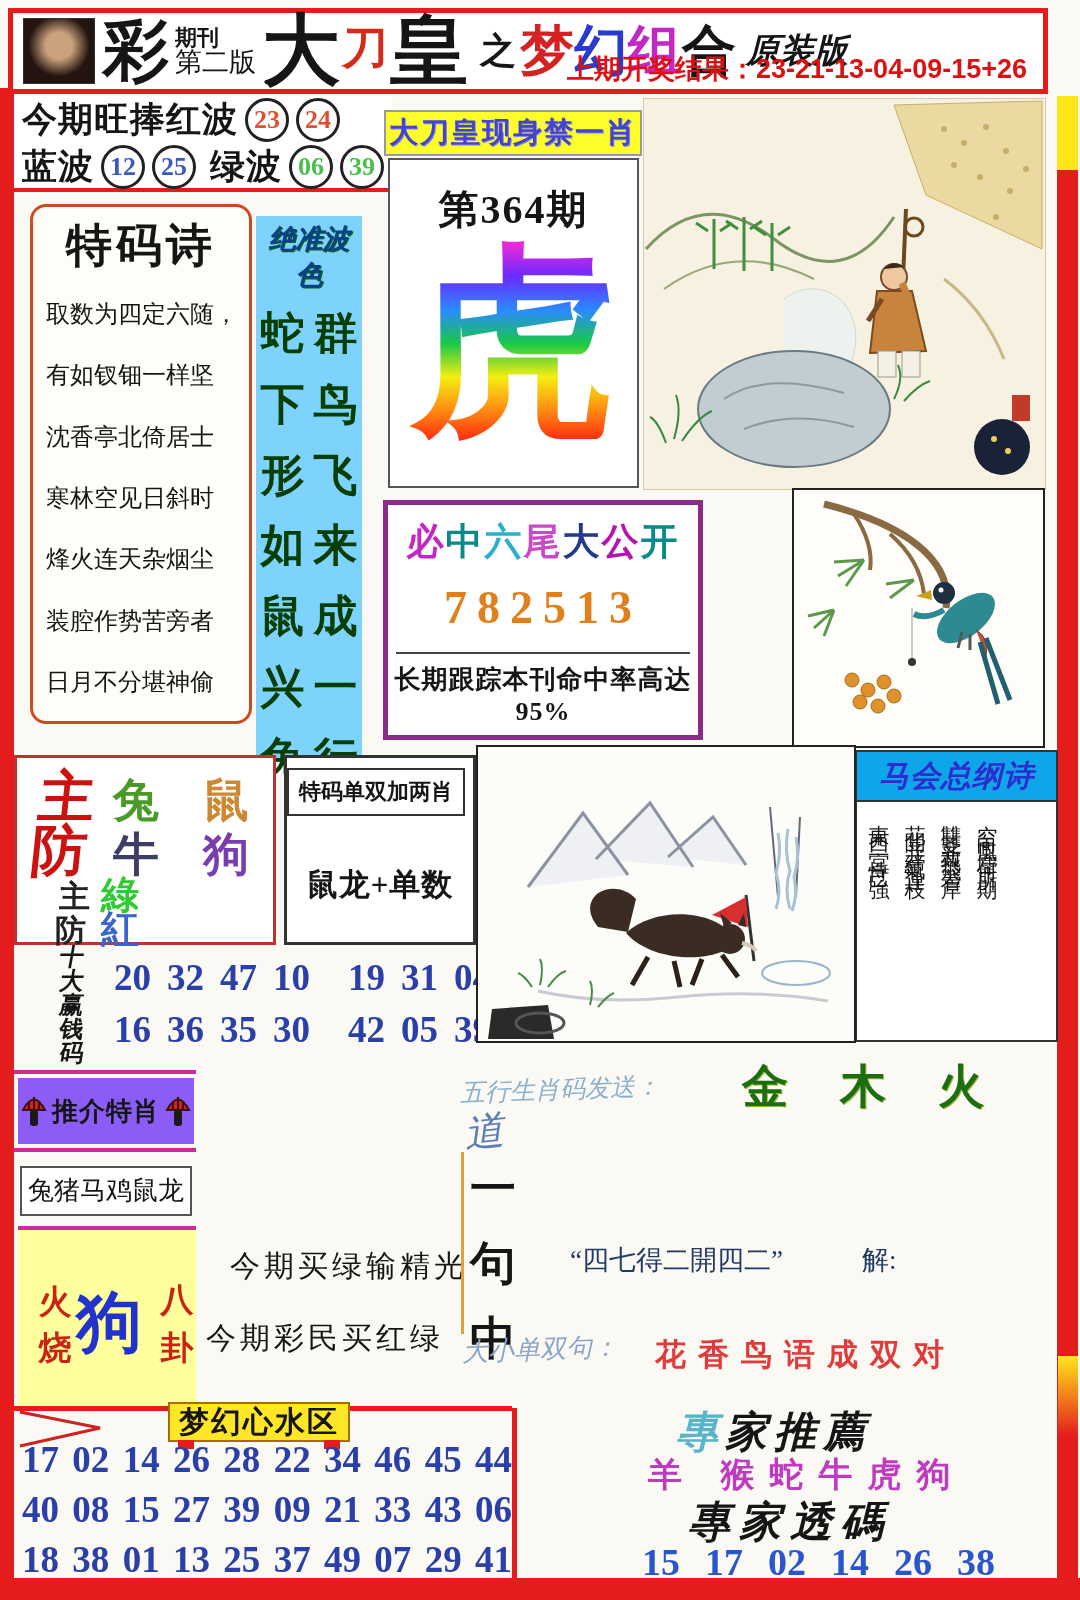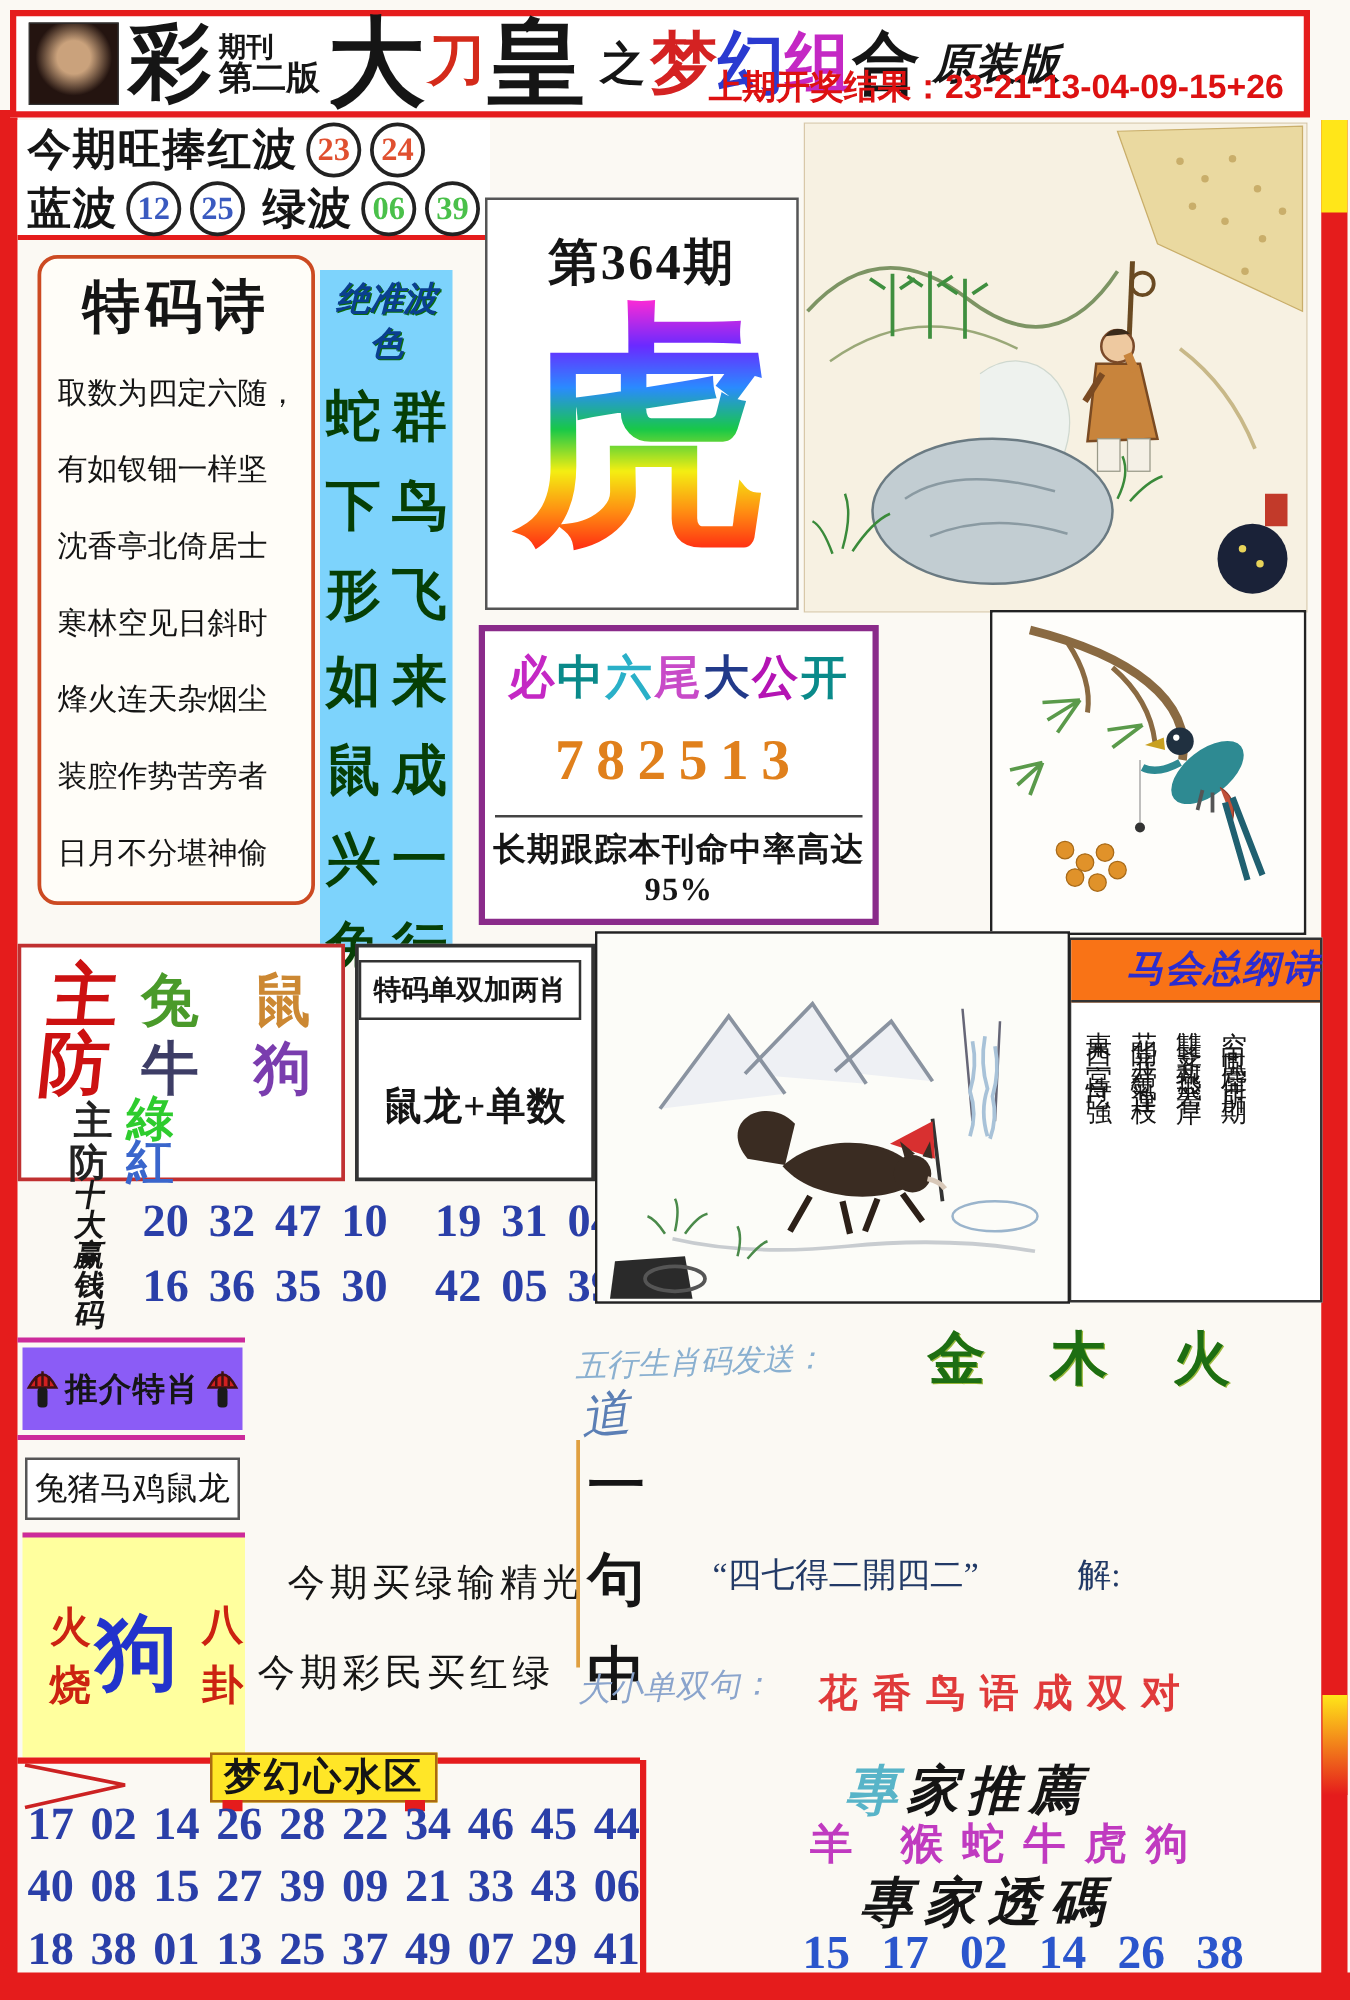--- a/index.html
+++ b/index.html
@@ -15,21 +15,21 @@
   .b-bottom{left:0;top:1578px;width:1080px;height:22px;background:#e51c1c;}
 
   
   .masthead{left:8px;top:8px;width:1040px;height:86px;border:5px solid #e51c1c;background:#fff;
             display:flex;align-items:center;padding-left:10px;box-sizing:border-box;}
   .photo{width:70px;height:64px;background:radial-gradient(circle at 50% 42%, #caa27c 0 26%, #241410 60%),#1c100c;
          border:1px solid #333;margin-right:8px;flex:none;}
   .brand{font-size:66px;font-weight:bold;line-height:1;}
   .ed-stack{display:flex;flex-direction:column;line-height:1;margin:0 6px;}
   .ed-top{font-size:22px;font-weight:bold;}
-  .ed-bottom{font-size:27px;font-weight:bold;}
+  .ed-bottom{font-size:27px;font-weight:normal;}
   .dao-title{font-size:78px;font-weight:bold;line-height:1;letter-spacing:2px;white-space:nowrap;}
   .dao-title span:nth-child(2){color:#d42a1a;font-size:46px;display:inline-block;transform:translateY(-14px);}
   .zhi{font-size:36px;font-weight:bold;margin:0 4px 0 10px;}
   .combo{font-size:54px;font-weight:bold;line-height:1;}
   .combo span:nth-child(1){color:#d42222;}
   .combo span:nth-child(2){color:#2a3ad0;}
   .combo span:nth-child(3){color:#c428c4;}
   .combo span:nth-child(4){color:#151515;}
   .orig{font-size:34px;font-weight:bold;font-style:italic;margin-left:10px;}
   .lastdraw{position:absolute;right:16px;bottom:2px;color:#dd1111;font-weight:bold;font-size:27px;
@@ -84,22 +84,22 @@
   .six-foot{text-align:center;font-size:26px;font-weight:bold;margin-top:8px;letter-spacing:1px;}
 
   
   .painting{box-sizing:border-box;background:#fff;}
   .paint-top{left:643px;top:98px;width:403px;height:392px;border:1px solid #d8c8a8;}
   .paint-bird{left:792px;top:488px;width:253px;height:260px;border:2px solid #222;}
   .paint-fox{left:476px;top:745px;width:380px;height:298px;border:2px solid #222;}
 
   
   .master{left:855px;top:750px;width:203px;height:292px;border:2px solid #333;background:#fff;box-sizing:border-box;}
-  .master-head{height:48px;background:#f97316;color:#2c2ccf;font-size:30px;font-weight:bold;font-style:italic;
-               text-align:right;line-height:48px;border-bottom:2px solid #333;letter-spacing:1px;font-family:Liberation Serif, serif;}
+  .master-head{height:48px;background:#0ea5e9;color:#2c2ccf;font-size:30px;font-weight:bold;font-style:italic;
+               text-align:center;line-height:48px;border-bottom:2px solid #333;letter-spacing:1px;font-family:Liberation Serif, serif;}
   .master-body{writing-mode:vertical-rl;height:232px;padding:6px 6px 0 0;}
   .master-body div{font-size:21px;letter-spacing:9px;margin:0 8px;}
 
   
   .guard{left:14px;top:755px;width:262px;height:190px;border:3px solid #c03030;background:#fff;box-sizing:border-box;}
   .g-main{position:absolute;left:22px;top:2px;font-size:56px;font-weight:bold;color:#cc1111;transform:skewX(-6deg);}
   .g-z1{position:absolute;left:96px;top:12px;font-size:46px;font-weight:bold;color:#4a9a2a;}
   .g-z2{position:absolute;left:186px;top:12px;font-size:46px;font-weight:bold;color:#cc8833;}
   .g-guard{position:absolute;left:14px;top:56px;font-size:56px;font-weight:bold;color:#cc1111;transform:skewX(-6deg);}
   .g-z3{position:absolute;left:96px;top:66px;font-size:46px;font-weight:bold;color:#3d3d66;}
@@ -251,20 +251,21 @@
           <span>鸟</span>
           <span>飞</span>
           <span>来</span>
           <span>成</span>
           <span>一</span>
           <span>行</span>
         </div>
     </div>
   </div>
 
+  <div class="abs ban-banner">大刀皇现身禁一肖</div>
   <div class="abs ban-body">
     <div class="issue">第364期</div>
     <div class="tiger">虎</div>
   </div>
 
   <div class="abs painting paint-top">
     <svg width="401" height="390" viewBox="0 0 401 390">
       <rect width="401" height="390" fill="#f7f1e2"></rect>
       <polygon points="250,6 398,2 398,150 282,96" fill="#ead9a0" stroke="#c9ae6a"></polygon>
       <g fill="#c9ae6a">

